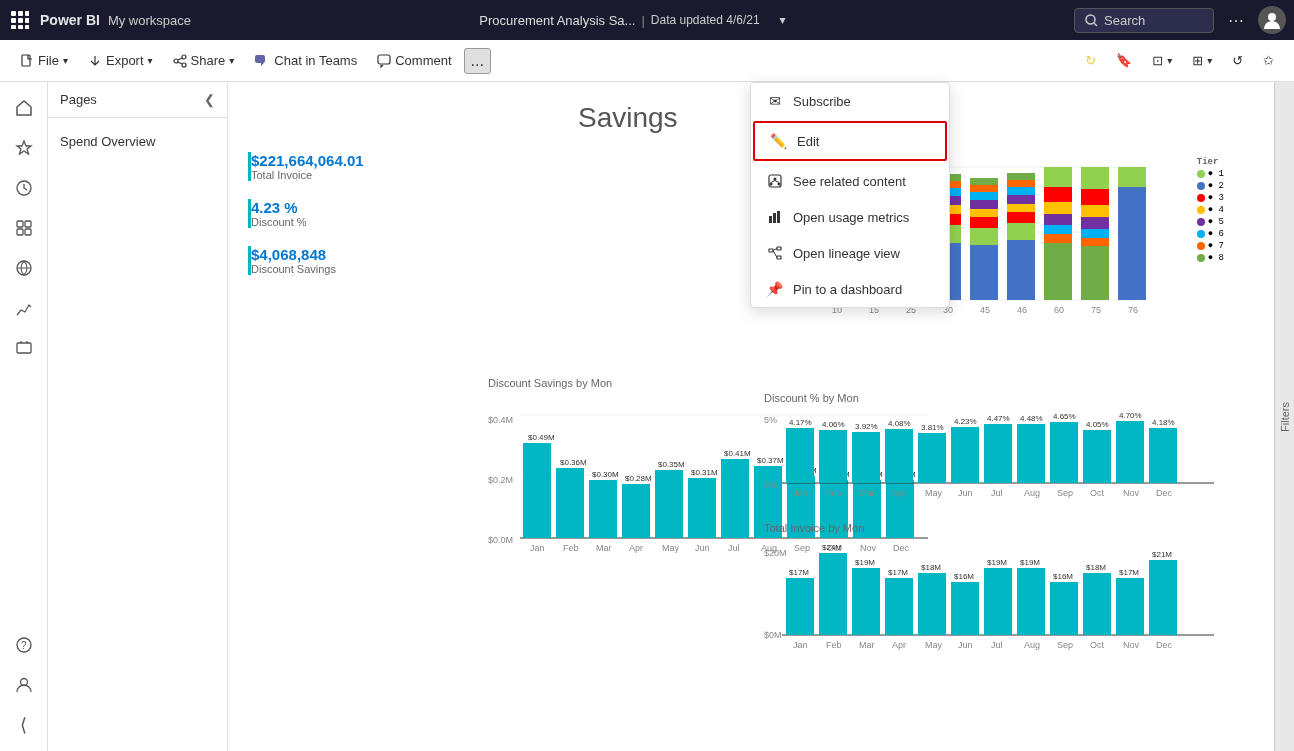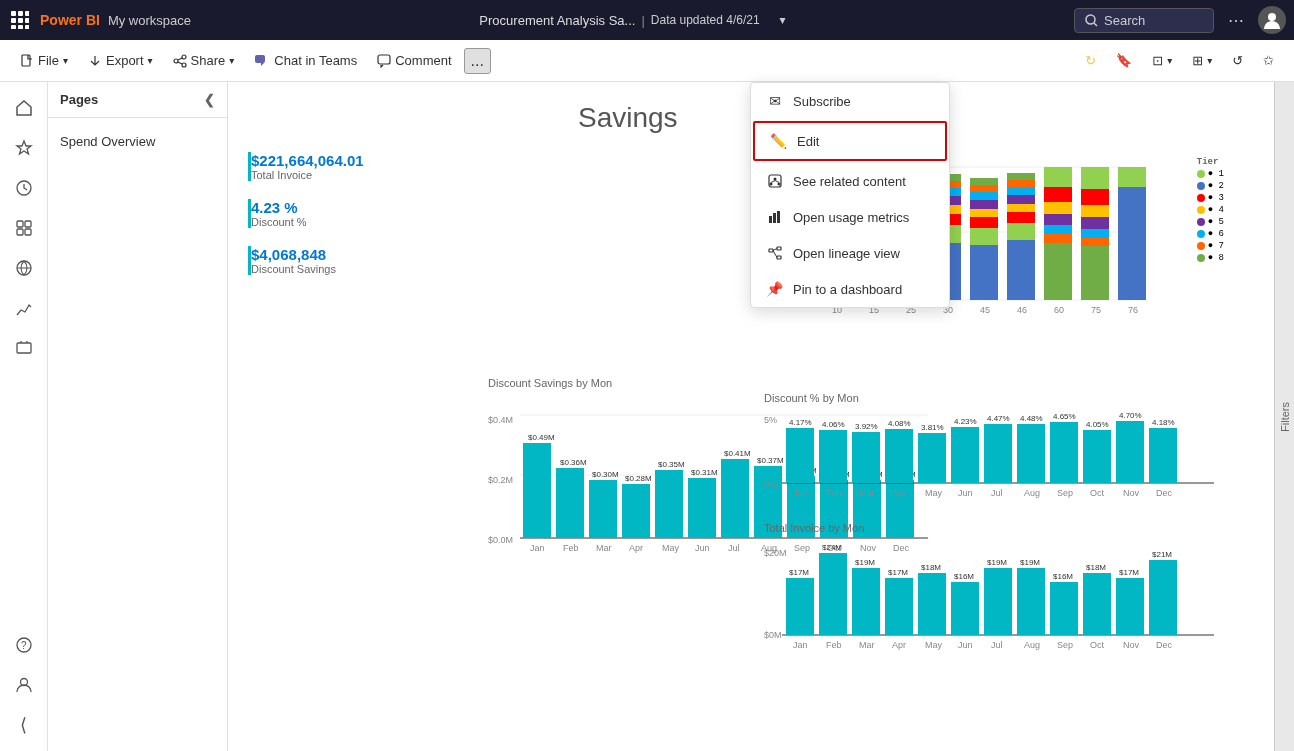--- a/index.html
+++ b/index.html
@@ -4,21 +4,21 @@
   <style>
     * { box-sizing: border-box; margin: 0; padding: 0; }
     body { font-family: 'Segoe UI', Arial, sans-serif; font-size: 12px; background: #f3f2f1; overflow: hidden; width: 1294px; height: 751px; }
 
     
     .topbar {
       display: flex; align-items: center; height: 40px;
       background: #1a1a2e; color: #fff; padding: 0 8px; gap: 8px;
     }
     .topbar-waffle { width: 24px; height: 24px; display: flex; align-items: center; justify-content: center; cursor: pointer; }
-    .topbar-brand { display: flex; align-items: center; gap: 6px; font-size: 14px; font-weight: 600; color: #f97316; }
+    .topbar-brand { display: flex; align-items: center; gap: 6px; font-size: 14px; font-weight: 600; color: #e5e5e5; }
     .topbar-workspace { font-size: 13px; color: #ccc; cursor: pointer; }
     .topbar-center { flex: 1; display: flex; align-items: center; justify-content: center; gap: 6px; font-size: 13px; color: #ddd; }
     .topbar-title { font-weight: 500; }
     .topbar-divider { color: #888; }
     .topbar-updated { font-size: 12px; color: #ccc; display: flex; align-items: center; gap: 20px; cursor: pointer; }
     .topbar-right { display: flex; align-items: center; gap: 8px; }
     .search-box {
       display: flex; align-items: center; gap: 6px;
       background: #2d2d4e; border: 1px solid #555; border-radius: 4px;
       padding: 4px 10px; width: 140px; cursor: pointer; color: #ccc; font-size: 13px;
@@ -45,21 +45,21 @@
     .left-sidebar {
       width: 48px; background: #fff; border-right: 1px solid #e0e0e0;
       display: flex; flex-direction: column; align-items: center; padding: 8px 0; gap: 4px;
     }
     .sidebar-icon { width: 36px; height: 36px; display: flex; align-items: center; justify-content: center; cursor: pointer; border-radius: 4px; color: #555; font-size: 16px; }
 
     
     .pages-panel { width: 180px; background: #fff; border-right: 1px solid #e0e0e0; display: flex; flex-direction: column; }
     .pages-header {
       display: flex; align-items: center; justify-content: space-between;
-      padding: 10px 12px; font-weight: 700; font-size: 13px; color: #333; border-bottom: 1px solid #e0e0e0;
+      padding: 10px 12px; font-weight: 400; font-size: 13px; color: #333; border-bottom: 1px solid #e0e0e0;
     }
     .pages-list { display: flex; flex-direction: column; padding: 8px 0; }
     .page-item { padding: 8px 12px; cursor: pointer; font-size: 13px; color: #333; display: flex; align-items: center; gap: 6px; }
     .page-item.active { background: #f0f0f0; font-weight: 600; }
     .page-item.active::before { content: ''; width: 3px; height: 24px; background: #f2c94c; position: absolute; left: 48px; border-radius: 2px; }
     .page-item-active-bar { width: 3px; height: 20px; background: #f2c94c; border-radius: 2px; margin-right: 2px; }
 
     
     .content-area { flex: 1; background: #f3f2f1; position: relative; overflow: hidden; }
 

